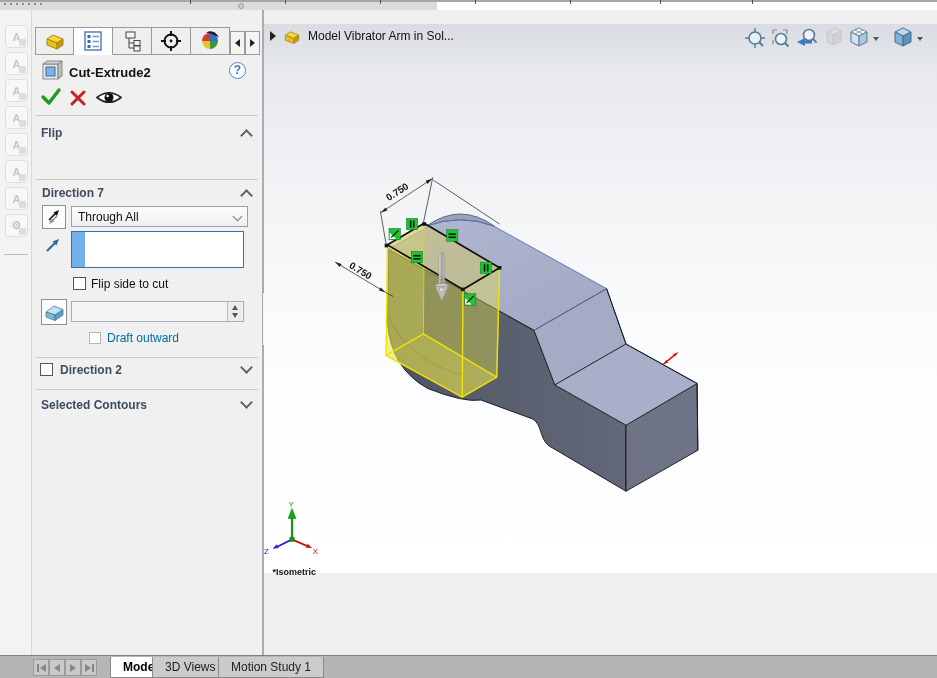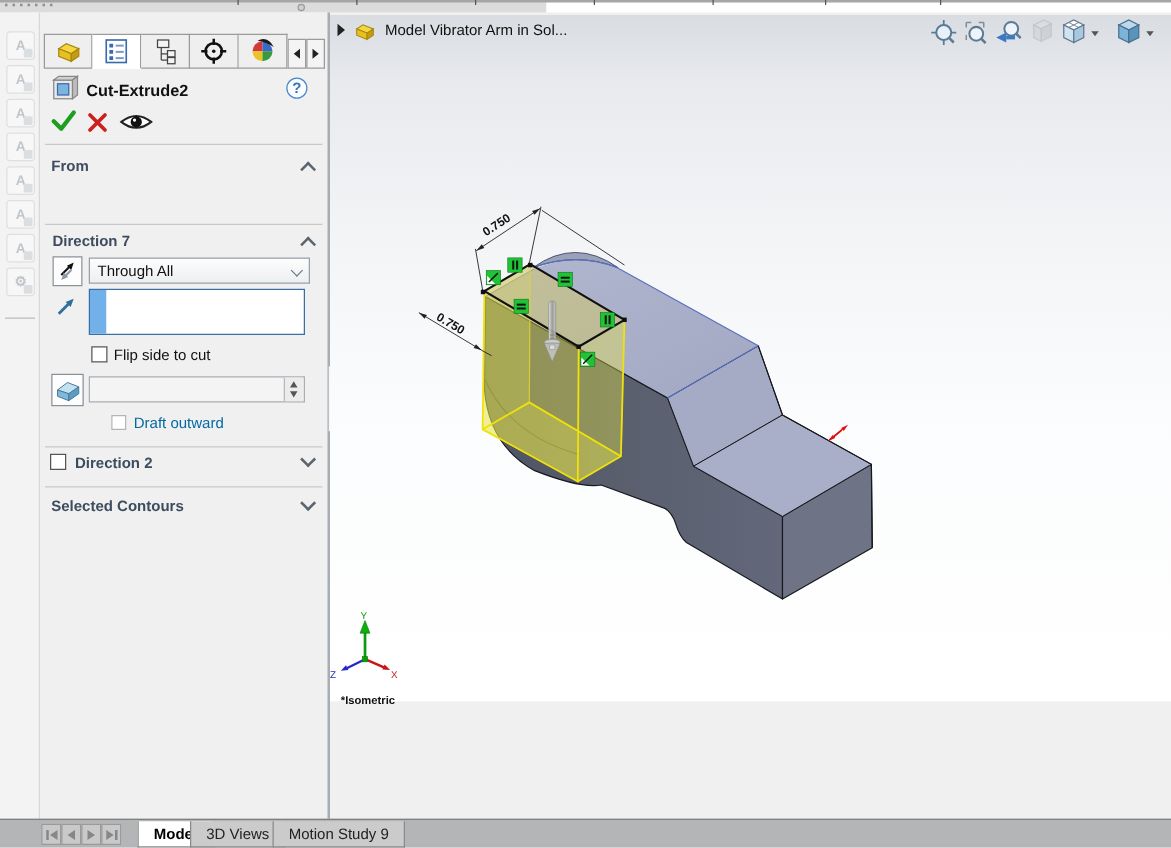--- a/index.html
+++ b/index.html
@@ -68,21 +68,21 @@
   .tri-down { width:0; height:0; border-left:3.5px solid transparent; border-right:3.5px solid transparent; border-top:5px solid #555; }
 
   
   #splitter { left:262px; top:10px; width:2px; height:645px; background:#a8adb2; }
   #split-handle { left:263px; top:292px; width:12px; height:54px; background:#f6f6f6; border:1px solid #9a9a9a;
     border-left:none; border-radius:0 5px 5px 0; }
   #split-handle .dot { position:absolute; left:2px; top:23px; width:7px; height:7px; border-radius:50%;
     background:#d6d6d6; border:1px solid #a5a5a5; }
 
   
-  #viewport { left:264px; top:12px; width:673px; height:549px;
+  #viewport { left:264px; top:24px; width:673px; height:549px;
     background:linear-gradient(#d9dce1 0%, #e8eaee 10%, #f2f4f6 32%, #fbfcfd 58%, #ffffff 100%); }
   #flyout { position:absolute; left:6px; top:3px; display:flex; align-items:center; gap:6px; }
   #flyout .fly-tri { width:0; height:0; border-top:5px solid transparent; border-bottom:5px solid transparent; border-left:6px solid #222; }
   #flyout .fly-label { font-size:12px; color:#111; }
   #hud { position:absolute; right:4px; top:0px; }
 
   
   #bottom-bar { left:0; top:655px; width:937px; height:23px; background:#b3b5b7; border-top:1px solid #7f7f7f; }
   .vcr { position:absolute; top:3px; width:16px; height:17px; background:#c9c9c9; border:1px solid #9a9a9a;
     display:flex; align-items:center; justify-content:center; gap:1px; }
@@ -198,21 +198,21 @@
     <path d="M3,3 L15,15 M15,3 L3,15" stroke="#cc2020" stroke-width="3" stroke-linecap="round"></path>
   </svg>
   <svg class="abs" style="left:62px;top:79px" width="28" height="17" viewBox="0 0 28 17">
     <path d="M2,8.5 Q14,-1 26,8.5 Q14,18 2,8.5 Z" fill="#fff" stroke="#222" stroke-width="1.6"></path>
     <circle cx="14" cy="8.5" r="4.5" fill="#111"></circle>
     <circle cx="12.6" cy="7" r="1.3" fill="#fff"></circle>
   </svg>
 
   <div class="divider-h" style="top:105px"></div>
 
-  <div class="sec-header" style="left:8px;top:116px">From</div>
+  <div class="sec-header" style="left:8px;top:116px">Flip</div>
   <div class="chev up" style="left:209px;top:121px"></div>
 
   <div class="divider-h" style="top:169px"></div>
 
   <div class="sec-header" style="left:9px;top:176px">Direction 7</div>
   <div class="chev up" style="left:209px;top:181px"></div>
 
   <div class="sq-btn" style="left:9px;top:195px;width:24px;height:24px">
     <svg width="20" height="20" viewBox="0 0 20 20">
       <path d="M5,13 L13,5" stroke="#111" stroke-width="1.7"></path>
@@ -479,15 +479,15 @@
       <span class="bar"></span>
     </div>
 
   <div class="mtab active" style="left:110px">
     <span>Model</span>
   </div>
   <div class="mtab" style="left:152px">
     <span>3D Views</span>
   </div>
   <div class="mtab" style="left:218px">
-    <span>Motion Study 9</span>
+    <span>Motion Study 1</span>
   </div>
 </div>
 
 </body></html>

